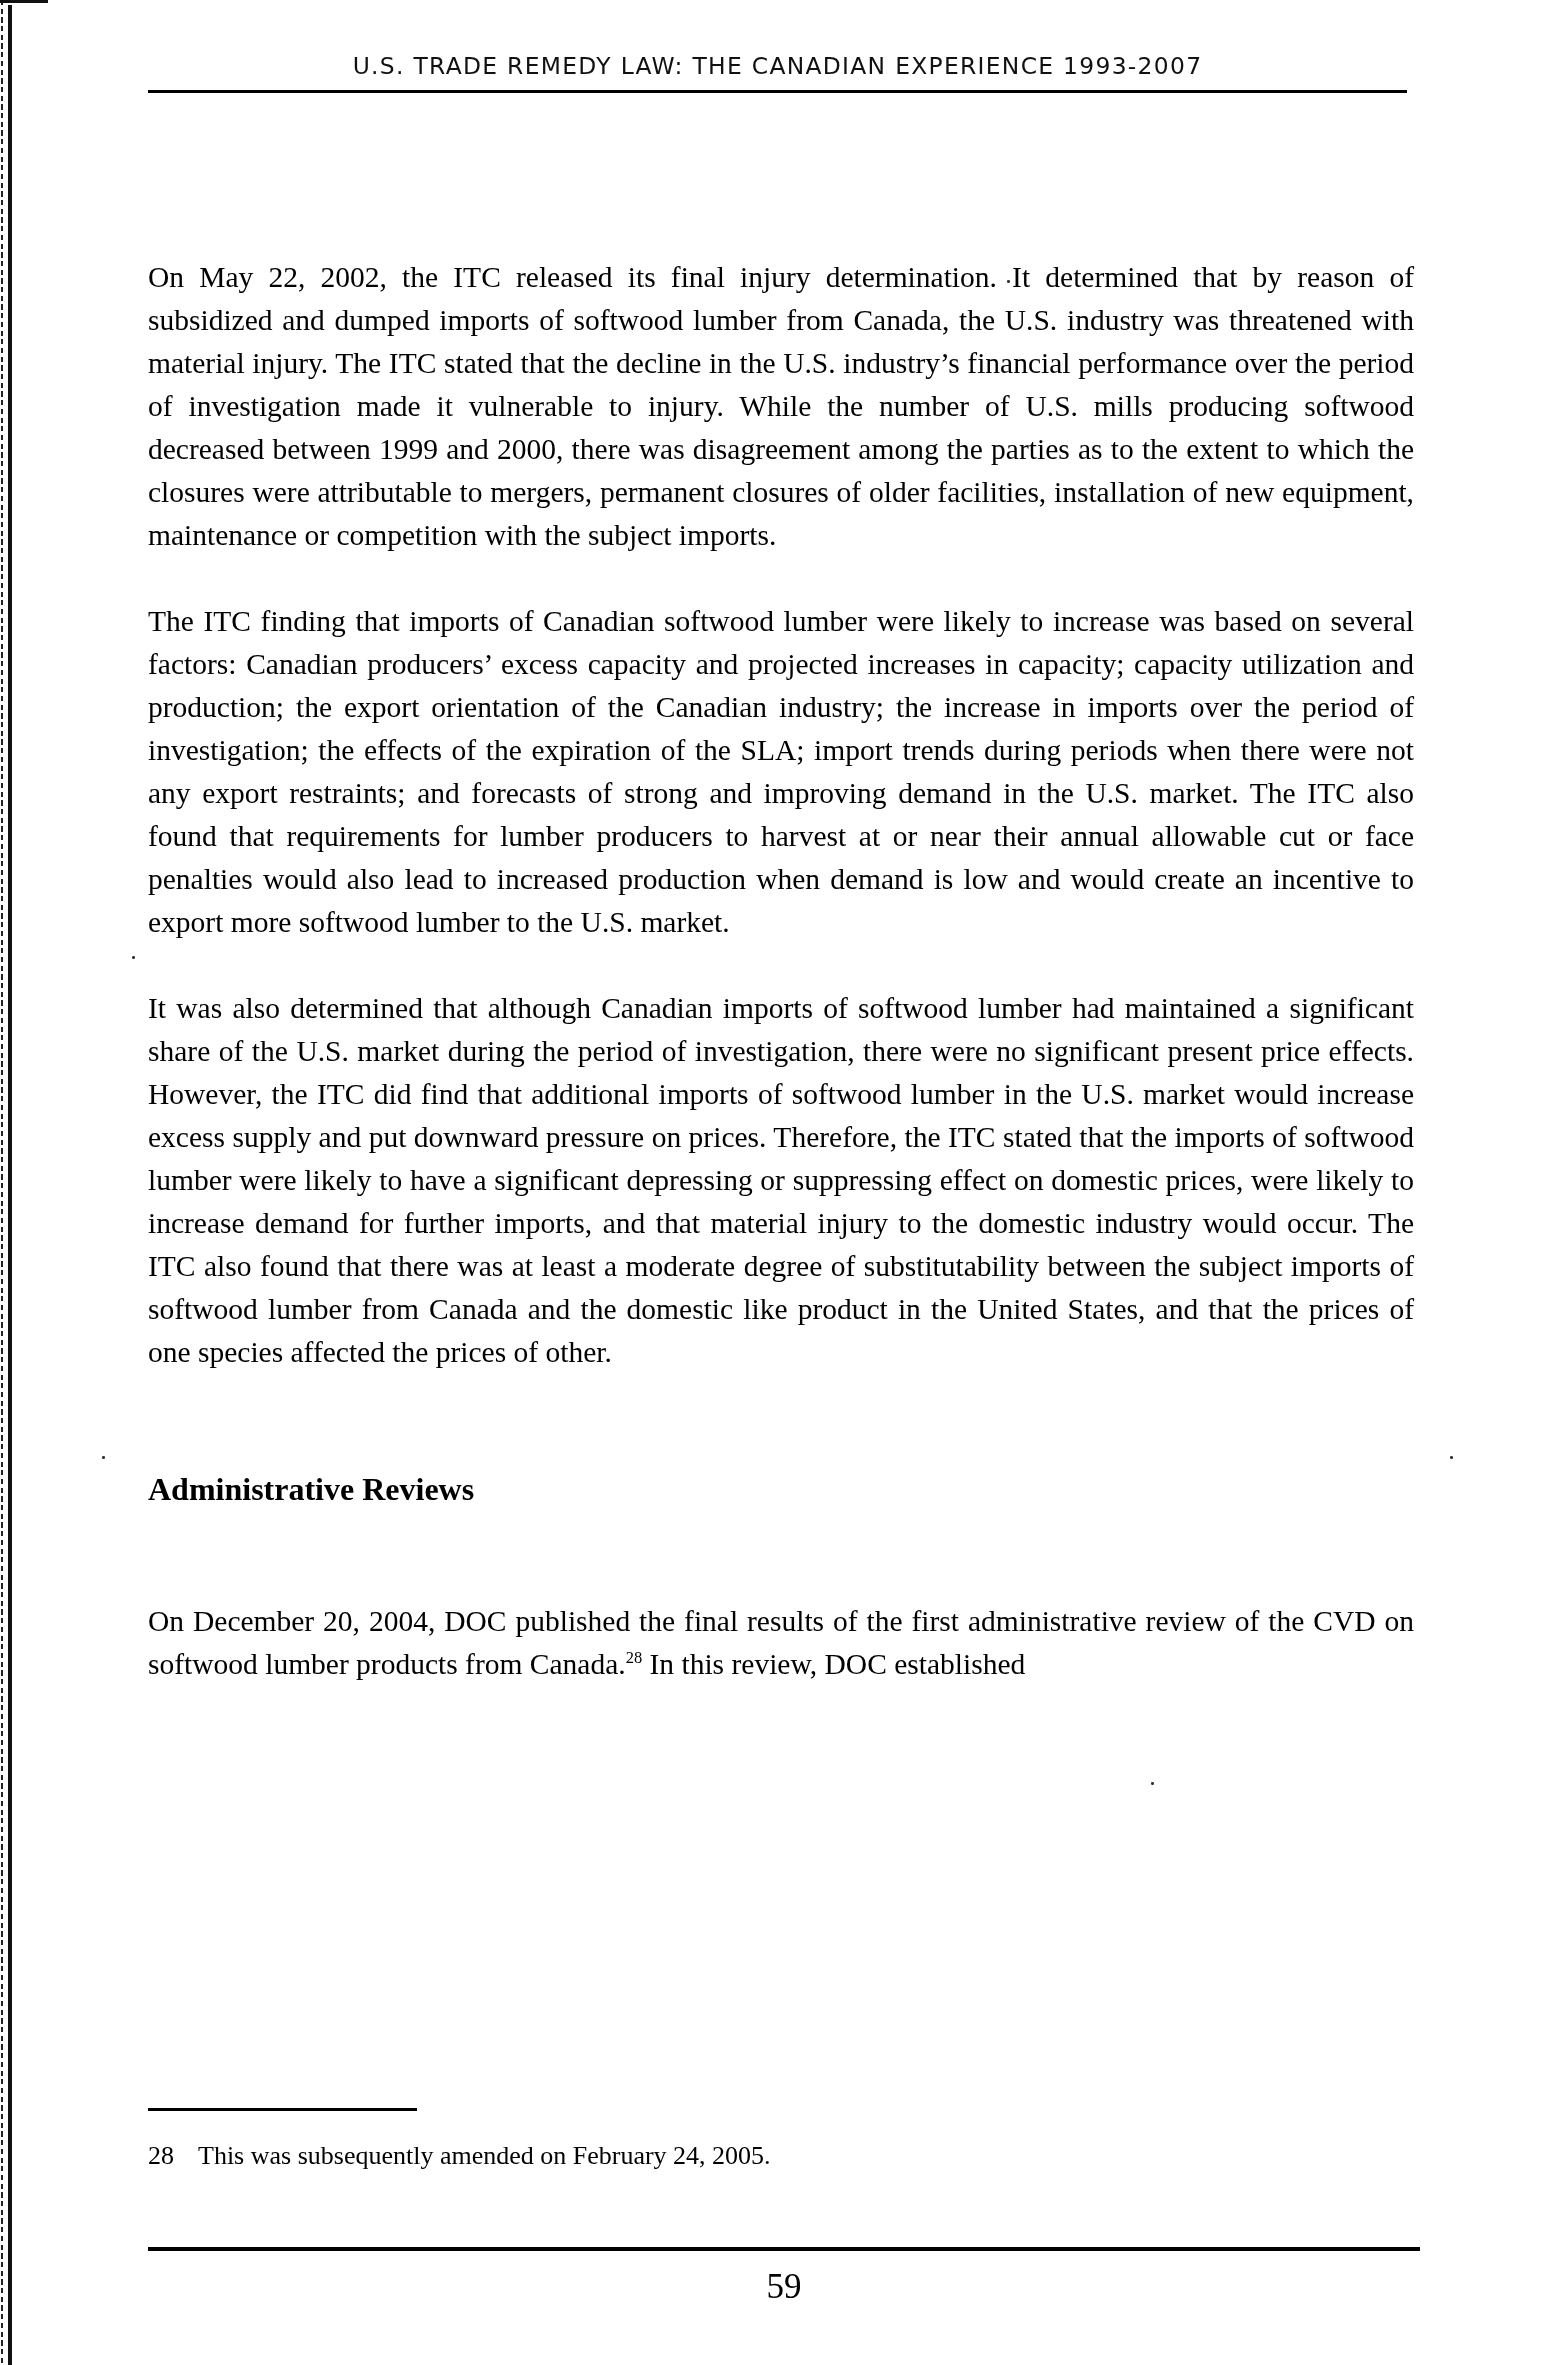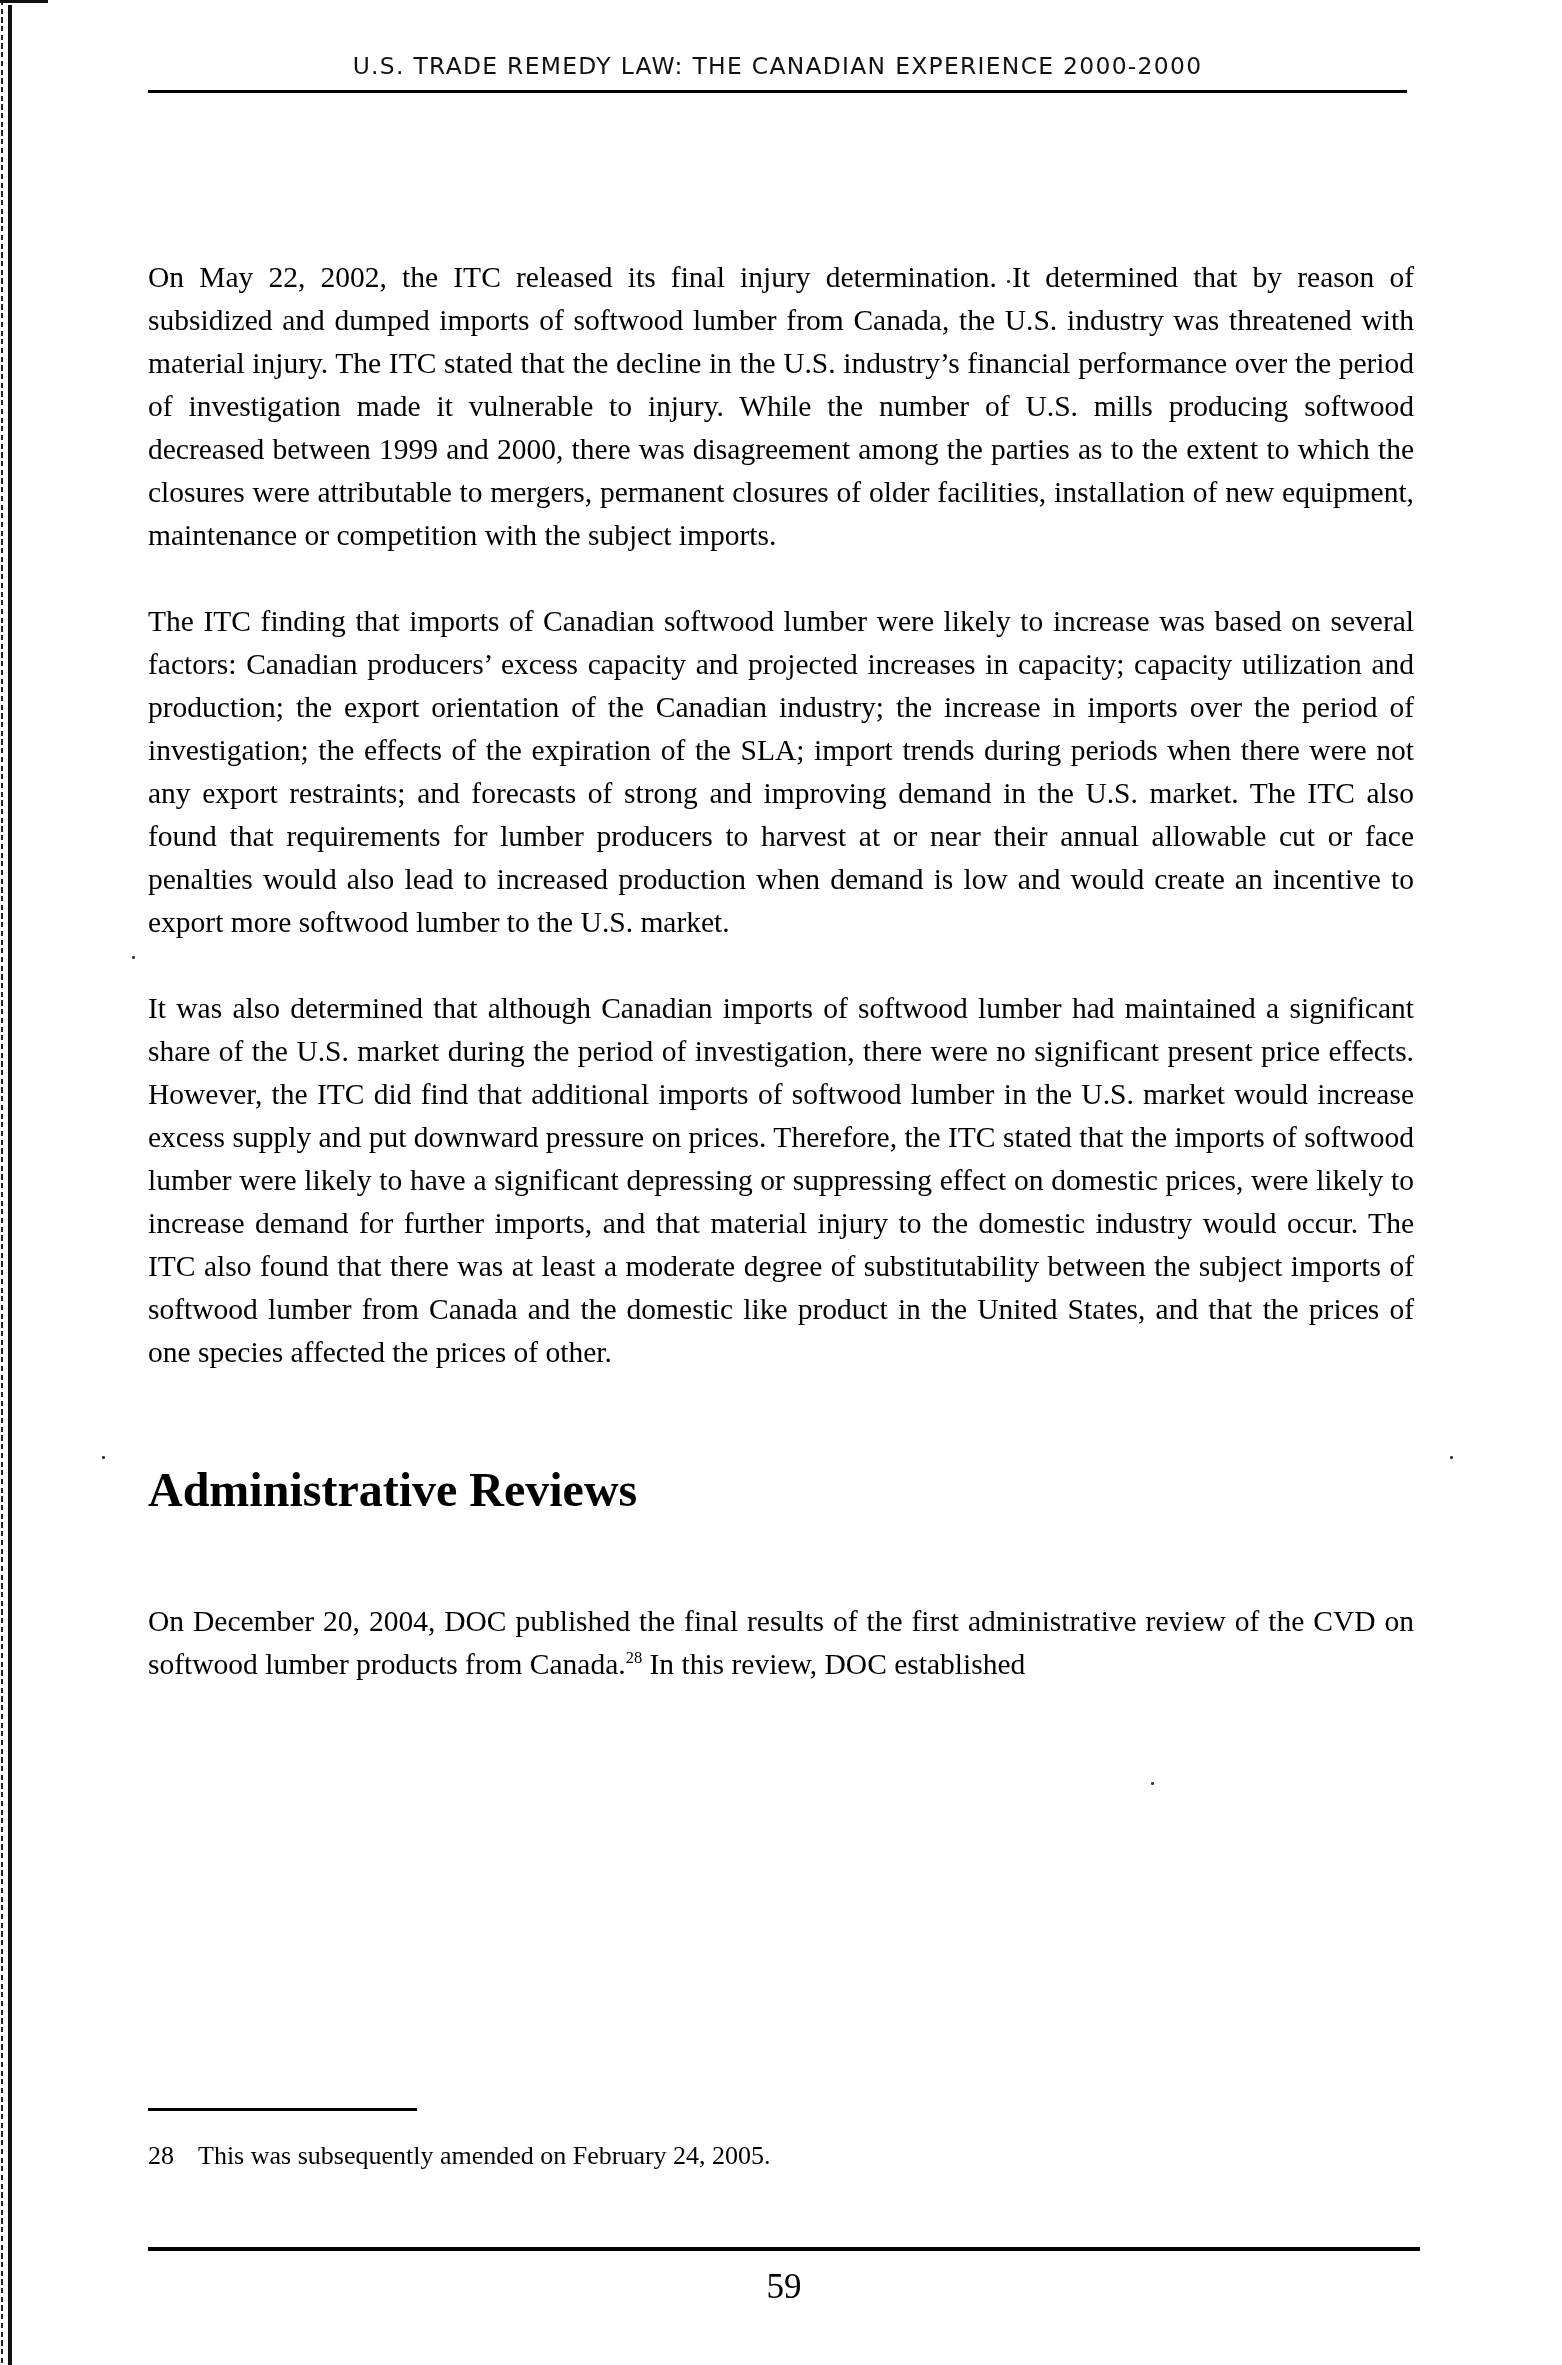--- a/index.html
+++ b/index.html
@@ -72,21 +72,21 @@
     }
     .p1 { }
     h3.subhead {
       margin: 0;
       font-size: 29.5px;
       font-weight: bold;
       line-height: 43px;
     }
     h2.section {
       margin: 0;
-      font-size: 48px;
+      font-size: 32px;
       font-weight: bold;
       line-height: 49px;
     }
     .gap-60 { height: 50px; }
     .gap-50 { height: 43px; }
     .gap-110 { height: 91px; }
     sup.fn { font-size: 16.5px; vertical-align: super; line-height: 0; }
     .footnote-rule {
       position: absolute;
       left: 148px;
@@ -124,21 +124,21 @@
     }
     .speck { position: absolute; width: 2.6px; height: 2.6px; background: #333; border-radius: 50%; }
   </style>
 </head>
 <body>
 
 <div class="scan-edge-left-outer"></div>
 <div class="scan-edge-left"></div>
 <div class="scan-edge-top"></div>
 
-<div class="running-header">U.S. TRADE REMEDY LAW: THE CANADIAN EXPERIENCE 2000-2000</div>
+<div class="running-header">U.S. TRADE REMEDY LAW: THE CANADIAN EXPERIENCE 1993-2007</div>
 <div class="rule-top"></div>
 
 <div class="content">
 
   <div class="gap-60"></div>
   <div class="gap-50"></div>
 
   <p class="body">On May 22, 2002, the ITC released its final injury determination. It determined that by reason of subsidized and dumped imports of softwood lumber from Canada, the U.S. industry was threatened with material injury. The ITC stated that the decline in the U.S. industry’s financial performance over the period of investigation made it vulnerable to injury. While the number of U.S. mills producing softwood decreased between 1999 and 2000, there was disagreement among the parties as to the extent to which the closures were attributable to mergers, permanent closures of older facilities, installation of new equipment, maintenance or competition with the subject imports.</p>
   <div class="gap-50"></div>
   <p class="body">The ITC finding that imports of Canadian softwood lumber were likely to increase was based on several factors: Canadian producers’ excess capacity and projected increases in capacity; capacity utilization and production; the export orientation of the Canadian industry; the increase in imports over the period of investigation; the effects of the expiration of the SLA; import trends during periods when there were not any export restraints; and forecasts of strong and improving demand in the U.S. market. The ITC also found that requirements for lumber producers to harvest at or near their annual allowable cut or face penalties would also lead to increased production when demand is low and would create an incentive to export more softwood lumber to the U.S. market.</p>

